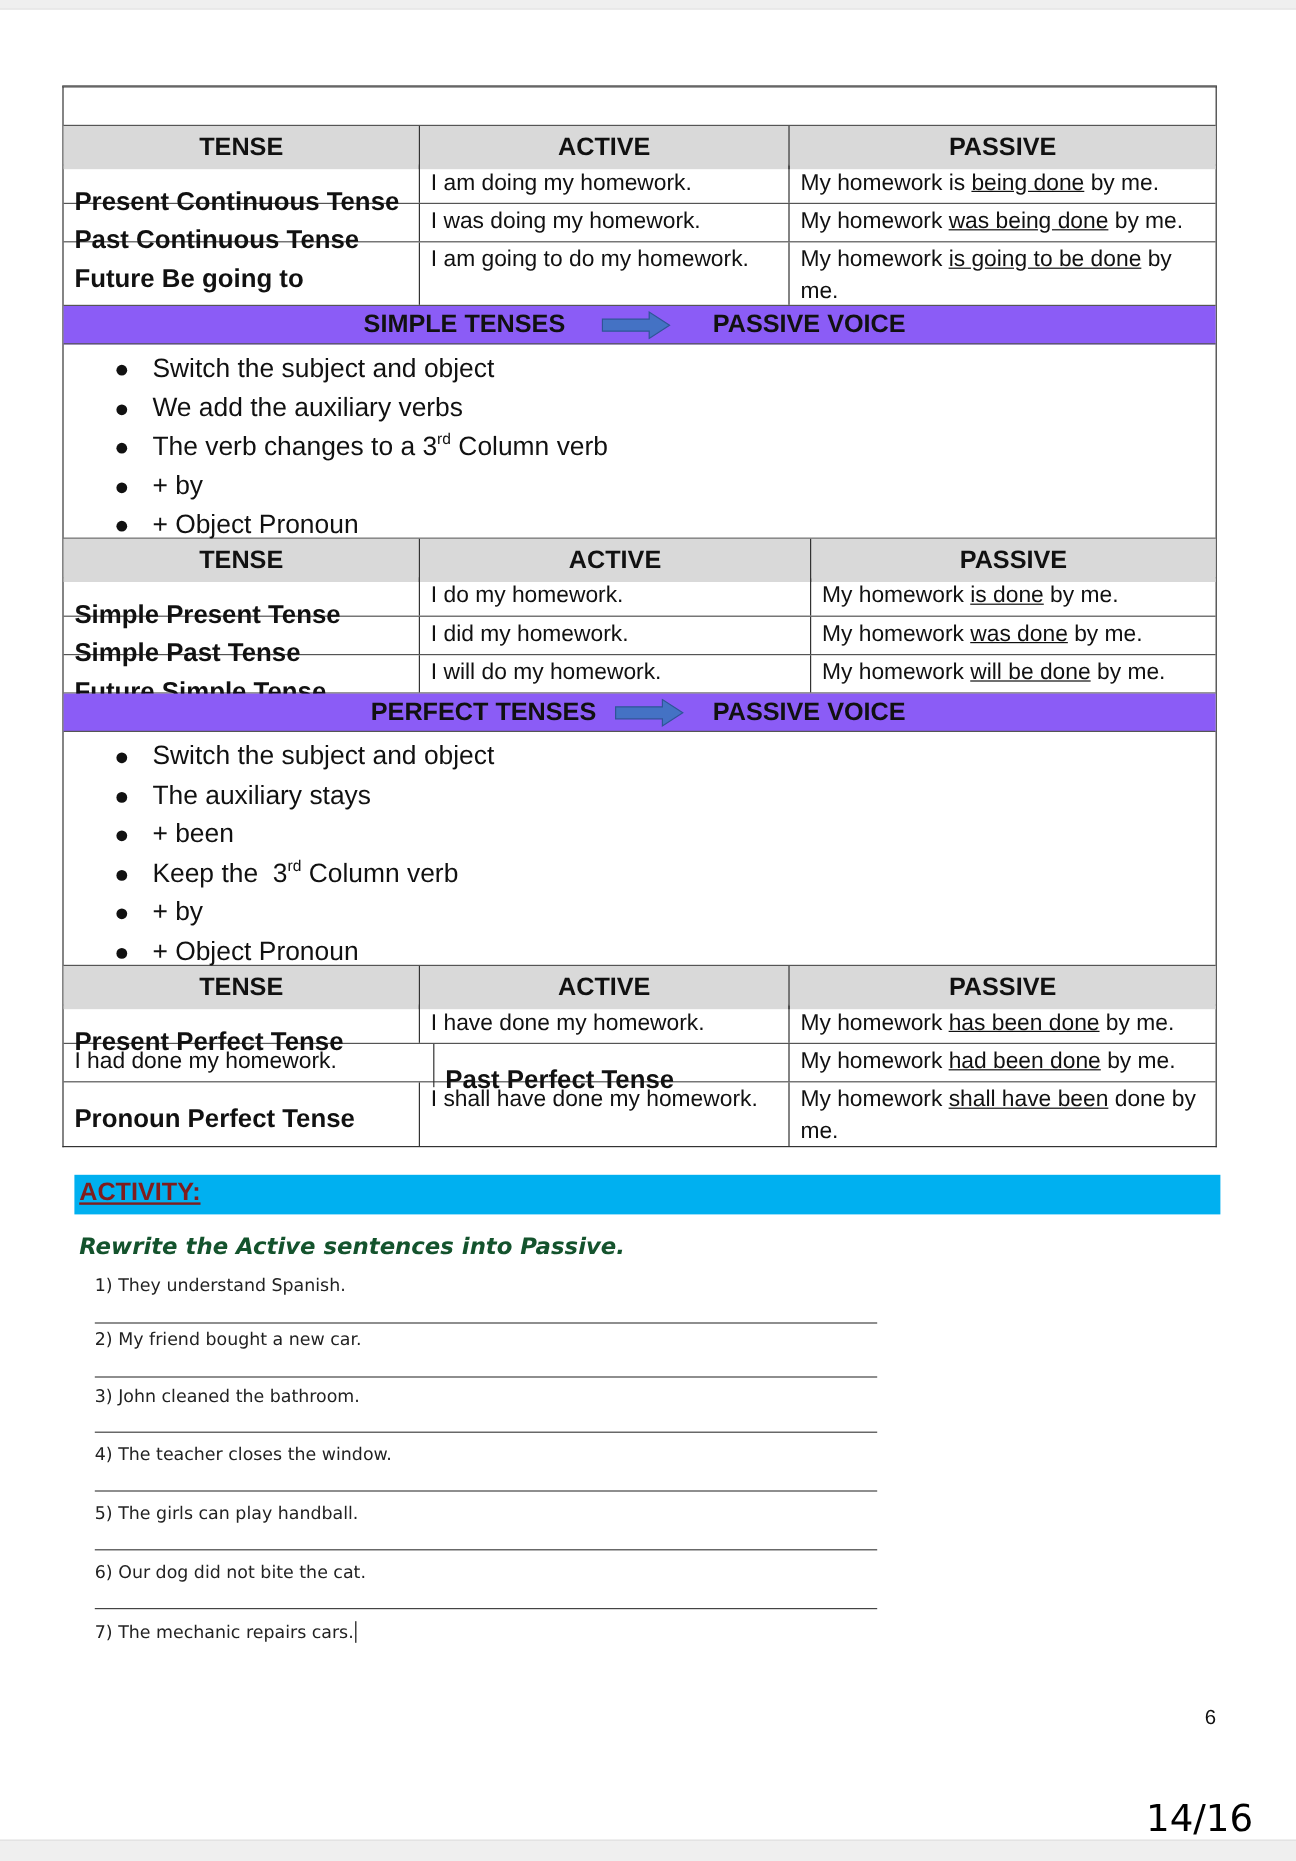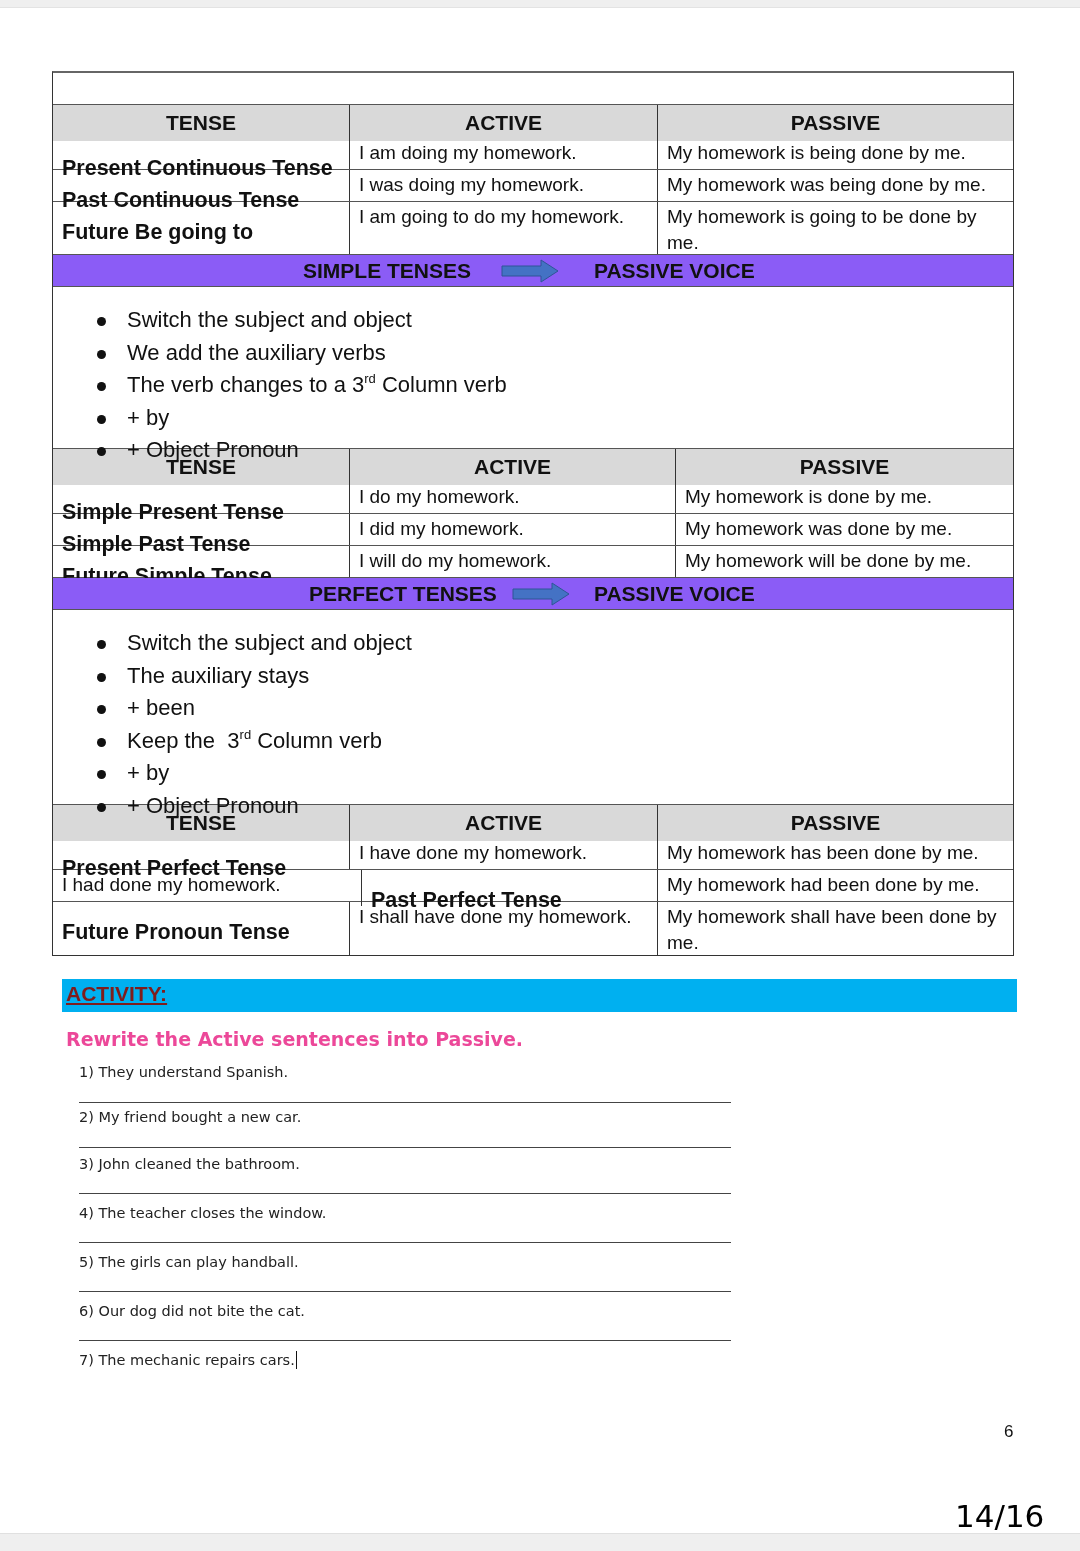--- a/index.html
+++ b/index.html
@@ -15,56 +15,56 @@
     border: 1.5px solid #333; border-top: 2px solid #666; box-sizing: border-box;
   }
   .row { display: flex; border-bottom: 1.5px solid #555; box-sizing: border-box; }
   .row:last-child { border-bottom: none; }
   .cell { box-sizing: border-box; padding: 18px 9px; font-size: 20px; display: flex; align-items: flex-start; }
   .cell + .cell { border-left: 1.5px solid #333; }
   .hdr { background: #d9d9d9; font-weight: bold; justify-content: center; align-items: center; font-size: 21px; }
   .tense { font-weight: bold; font-size: 21.5px; }
   .act, .pas { font-size: 19px; line-height: 26px; padding-top: 2px; }
   .pas { display: block; }
-  .u { }
+  .u { text-decoration: underline; }
 
   .c1 { width: 296px; }
   .c2a { width: 308px; }
   .c3a { width: 356px; }
   .c2b { width: 326px; }
   .c3b { width: 338px; }
 
   .blank-row { height: 32px; }
   .hrow { height: 33px; }
   .drow { height: 32px; }
   .drow-tall { height: 53px; }
 
   .band {
     height: 32px; background: #8b5cf6; display: flex; align-items: center;
     font-weight: bold; font-size: 21px; position: relative;
   }
   .band .left { position: absolute; text-align: right; }
   .band .arrow { position: absolute; top: 4px; }
   .band .right { position: absolute; }
 
-  .bullets { padding: 17px 0 0 0; }
+  .bullets { padding: 4px 0 0 0; }
   .bullets ul { margin: 0; padding: 0 0 0 74px; list-style: none; }
   .bullets li { font-size: 22px; height: 32.5px; line-height: 32px; position: relative; padding-left: 0; }
   .bullets li .dot { position: absolute; left: -30px; top: 13px; width: 9px; height: 9px; border-radius: 50%; background: #111; }
   .bullets li sup { font-size: 13px; vertical-align: 9px; line-height: 0; }
 
   .activity-bar {
     position: absolute; left: 62px; top: 979px; width: 955px; height: 33px; background: #00b0f0;
   }
   .activity-bar span {
     position: absolute; left: 4px; top: 3px; font-weight: bold; font-size: 21px; text-decoration: underline; color: #7f1d1d;
   }
   .instruction {
     position: absolute; left: 66px; top: 1028px; font-family: "DejaVu Sans", sans-serif;
-    font-weight: bold; font-size: 19px; color: #ec4899;
+    font-style: italic; font-weight: bold; font-size: 19px; color: #14532d;
   }
   .exercise {
     position: absolute; left: 79px; font-family: "DejaVu Sans", sans-serif; font-size: 14.5px; color: #222;
   }
   .answer-line { position: absolute; left: 79px; width: 652px; height: 0; border-top: 1.5px solid #444; }
   .caret { display: inline-block; width: 1px; height: 18px; background: #111; vertical-align: -4px; margin-left: 1px; }
 
   .page-number { position: absolute; left: 1004px; top: 1422px; font-size: 17px; color: #111; }
   .page-indicator { position: absolute; left: 955px; top: 1498px; font-size: 31px; color: #000000; font-family: "DejaVu Sans", sans-serif; }
 </style>
@@ -165,21 +165,21 @@
     <div class="cell tense c1">Present Perfect Tense</div>
     <div class="cell act c2a">I have done my homework.</div>
     <div class="cell pas c3a"><span>My homework </span><span class="u">has been done</span><span> by me.</span></div>
   </div>
   <div class="row drow">
     <div class="cell act c2a">I had done my homework.</div>
     <div class="cell tense c1">Past Perfect Tense</div>
     <div class="cell pas c3a"><span>My homework </span><span class="u">had been done</span><span> by me.</span></div>
   </div>
   <div class="row drow-tall">
-    <div class="cell tense c1">Future Pronoun Tense</div>
+    <div class="cell tense c1">Pronoun Perfect Tense</div>
     <div class="cell act c2a">I shall have done my homework.</div>
     <div class="cell pas c3a"><span>My homework </span><span class="u">shall have been</span><span> done by me.</span></div>
   </div>
 </div>
 
 <div class="activity-bar">
   <span>ACTIVITY:</span>
 </div>
 <div class="instruction">Rewrite the Active sentences into Passive.</div>
 

